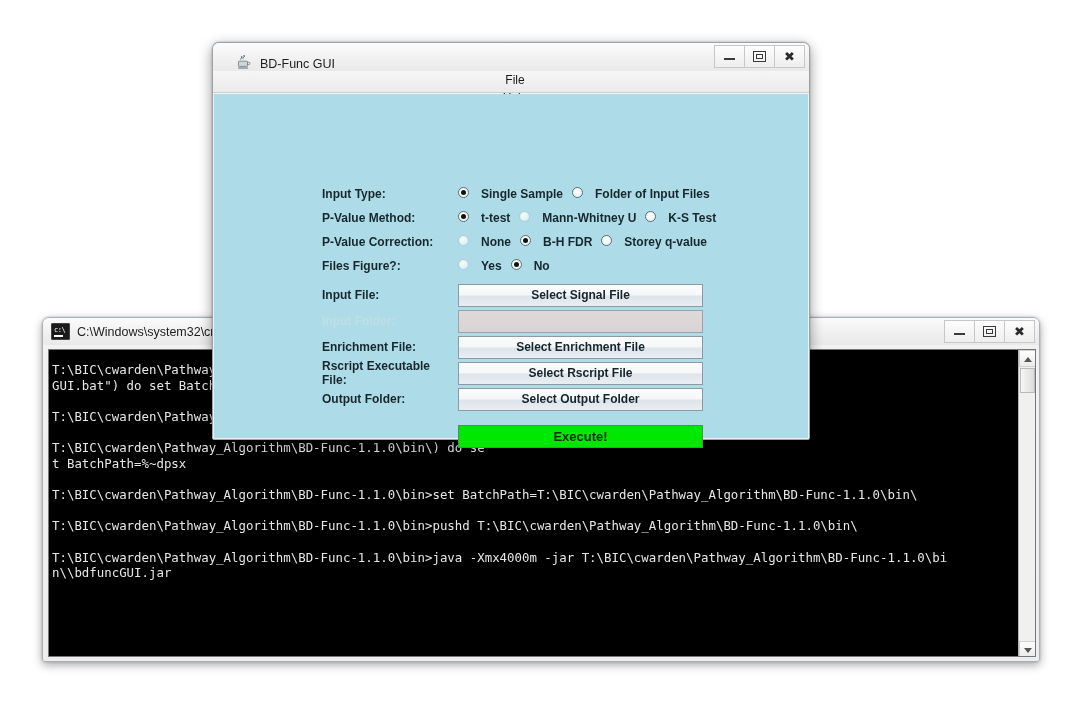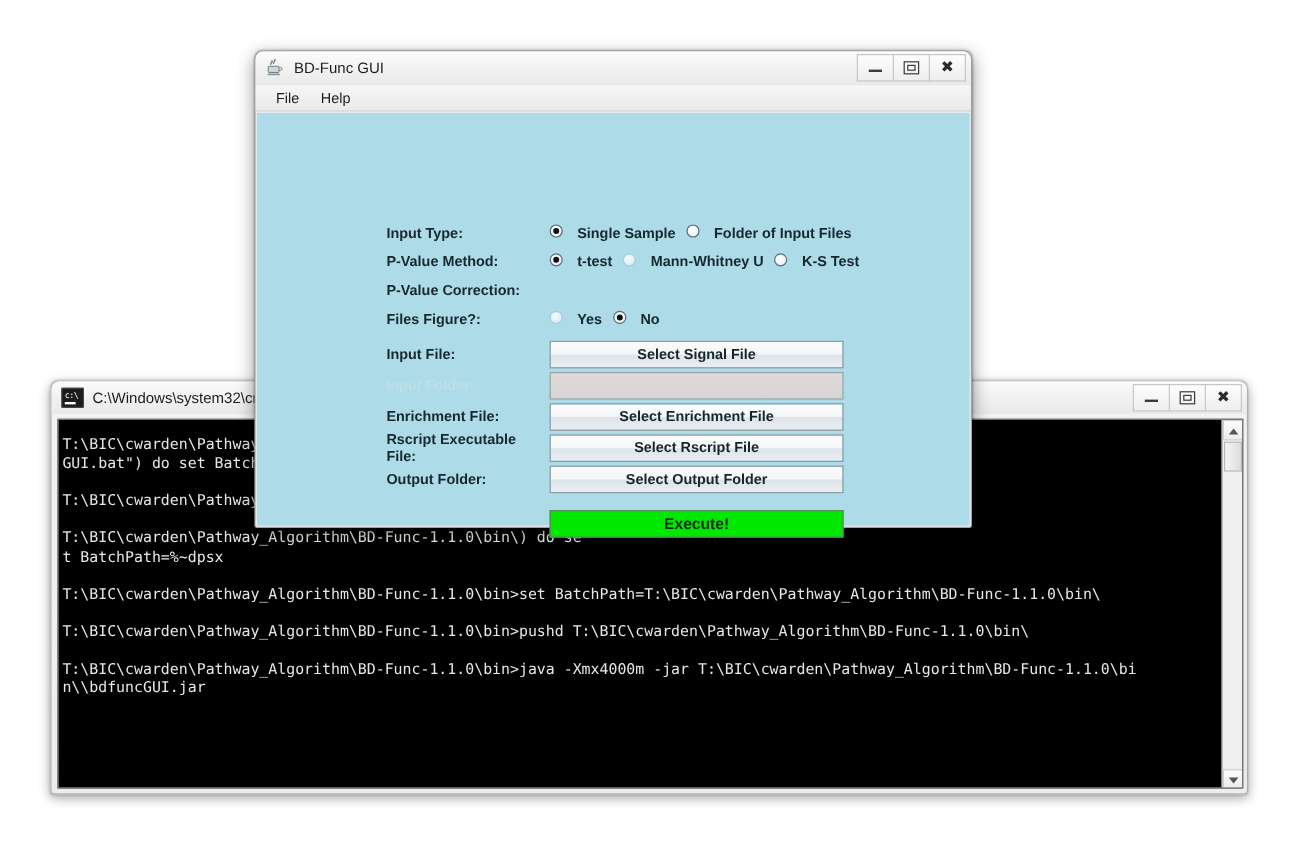--- a/index.html
+++ b/index.html
@@ -195,42 +195,43 @@
     box-shadow: 0 4px 14px rgba(0,0,0,0.4), 0 0 2px rgba(0,0,0,0.3);
     box-sizing: border-box;
     z-index: 10;
   }
   #gui-titlebar {
     position: relative;
     height: 28px;
     background: linear-gradient(to bottom, #fcfcfc 0%, #f1f1f1 55%, #e9e9e9 100%);
     border-radius: 6px 6px 0 0;
     display: flex;
-    align-items: center;
-    padding-left: 8px;
+    align-items: flex-end;
+    padding-left: 23px;
     box-sizing: border-box;
   }
   .java-icon {
     width: 16px; height: 16px;
     position: relative;
     flex: none;
   }
   #gui-title-text {
     margin-left: 8px;
     font-size: 12.5px;
     color: #1d1d1d;
   }
   #gui-menubar {
     height: 22px;
     background: linear-gradient(to bottom, #f6f6f6, #eaeaea);
     border-bottom: 1px solid #cfcfcf;
     display: flex;
     align-items: center;
     padding-left: 8px;
     box-sizing: border-box;
+    flex-direction: column;
   }
   .menu-item {
     font-size: 12px;
     color: #1a1a1a;
     padding: 2px 9px;
     cursor: default;
   }
   #gui-panel {
     position: absolute;
     left: 1px;
@@ -460,20 +461,34 @@
             </label>
             <label class="radio">
               <span class="radio-dot"></span>
               <span class="radio-label">K-S Test</span>
             </label>
           </div>
         </div>
 
         <div class="form-row">
           <div class="form-label">P-Value Correction:</div>
+          <div class="radio-group">
+            <label class="radio">
+              <span class="radio-dot faded"></span>
+              <span class="radio-label">None</span>
+            </label>
+            <label class="radio">
+              <span class="radio-dot checked"></span>
+              <span class="radio-label">B-H FDR</span>
+            </label>
+            <label class="radio">
+              <span class="radio-dot"></span>
+              <span class="radio-label">Storey q-value</span>
+            </label>
+          </div>
         </div>
 
         <div class="form-row">
           <div class="form-label">Files Figure?:</div>
           <div class="radio-group">
             <label class="radio">
               <span class="radio-dot faded"></span>
               <span class="radio-label">Yes</span>
             </label>
             <label class="radio">

